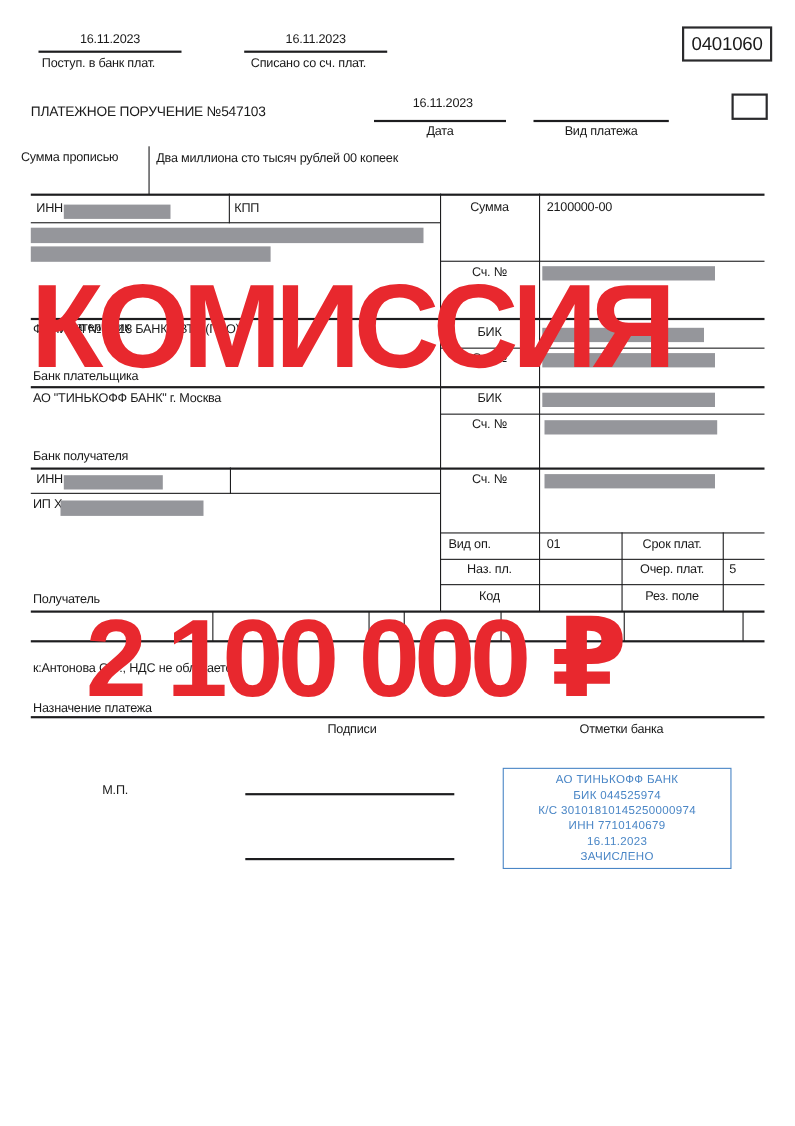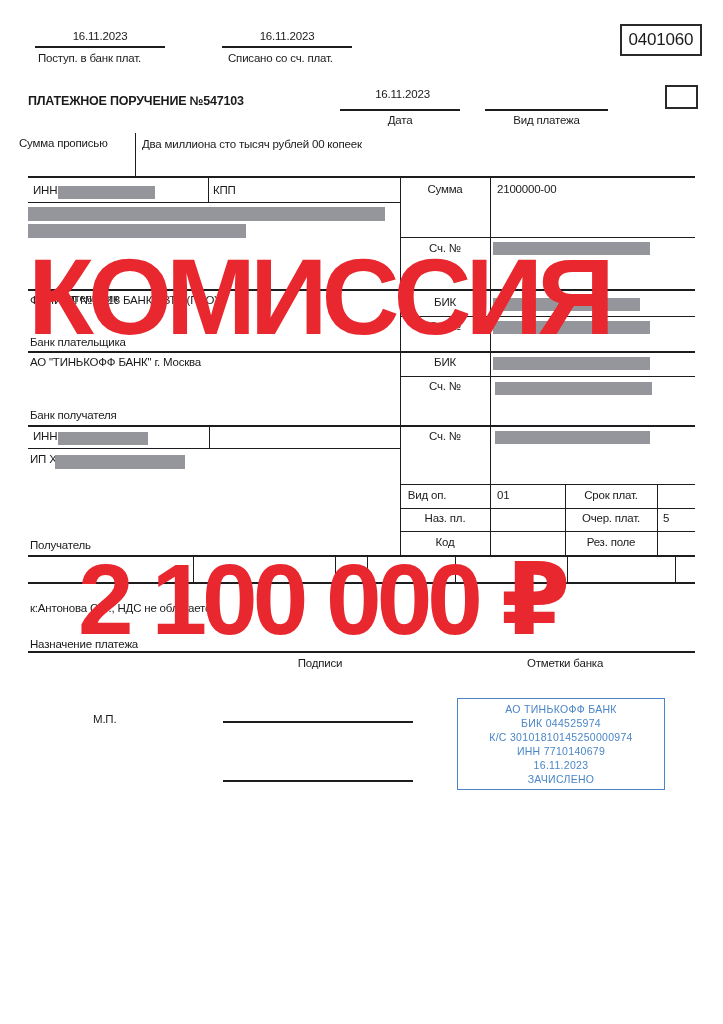--- a/index.html
+++ b/index.html
@@ -2,21 +2,21 @@
 <html><head>
 <meta charset="utf-8">
 <style>
   html,body{margin:0;padding:0;background:#fff;}
   .page{
     position:relative;width:723px;height:1024px;background:#ffffff;overflow:hidden;
     font-family:"Liberation Sans","DejaVu Sans",sans-serif;color:#1a1a1a;
   }
   .t{position:absolute;font-size:11.5px;letter-spacing:-0.2px;line-height:13px;white-space:nowrap;}
   .tc{text-align:center;}
-  .bold{font-weight:bold;}
+  .bold{font-weight:normal;}
   .hl{position:absolute;background:#1d1d1f;height:1px;}
   .hl2{position:absolute;background:#1d1d1f;height:2px;}
   .vl{position:absolute;background:#1d1d1f;width:1px;}
   .bar{position:absolute;background:#95969b;}
   .box{position:absolute;border:2px solid #2a2a2c;background:#fff;}
   .stamp{
     position:absolute;left:457px;top:698px;width:206px;height:90px;
     border:1px solid #4a86c6;color:#4a86c6;
     display:flex;flex-direction:column;justify-content:center;
     text-align:center;font-size:10.5px;line-height:14px;letter-spacing:0.3px;

